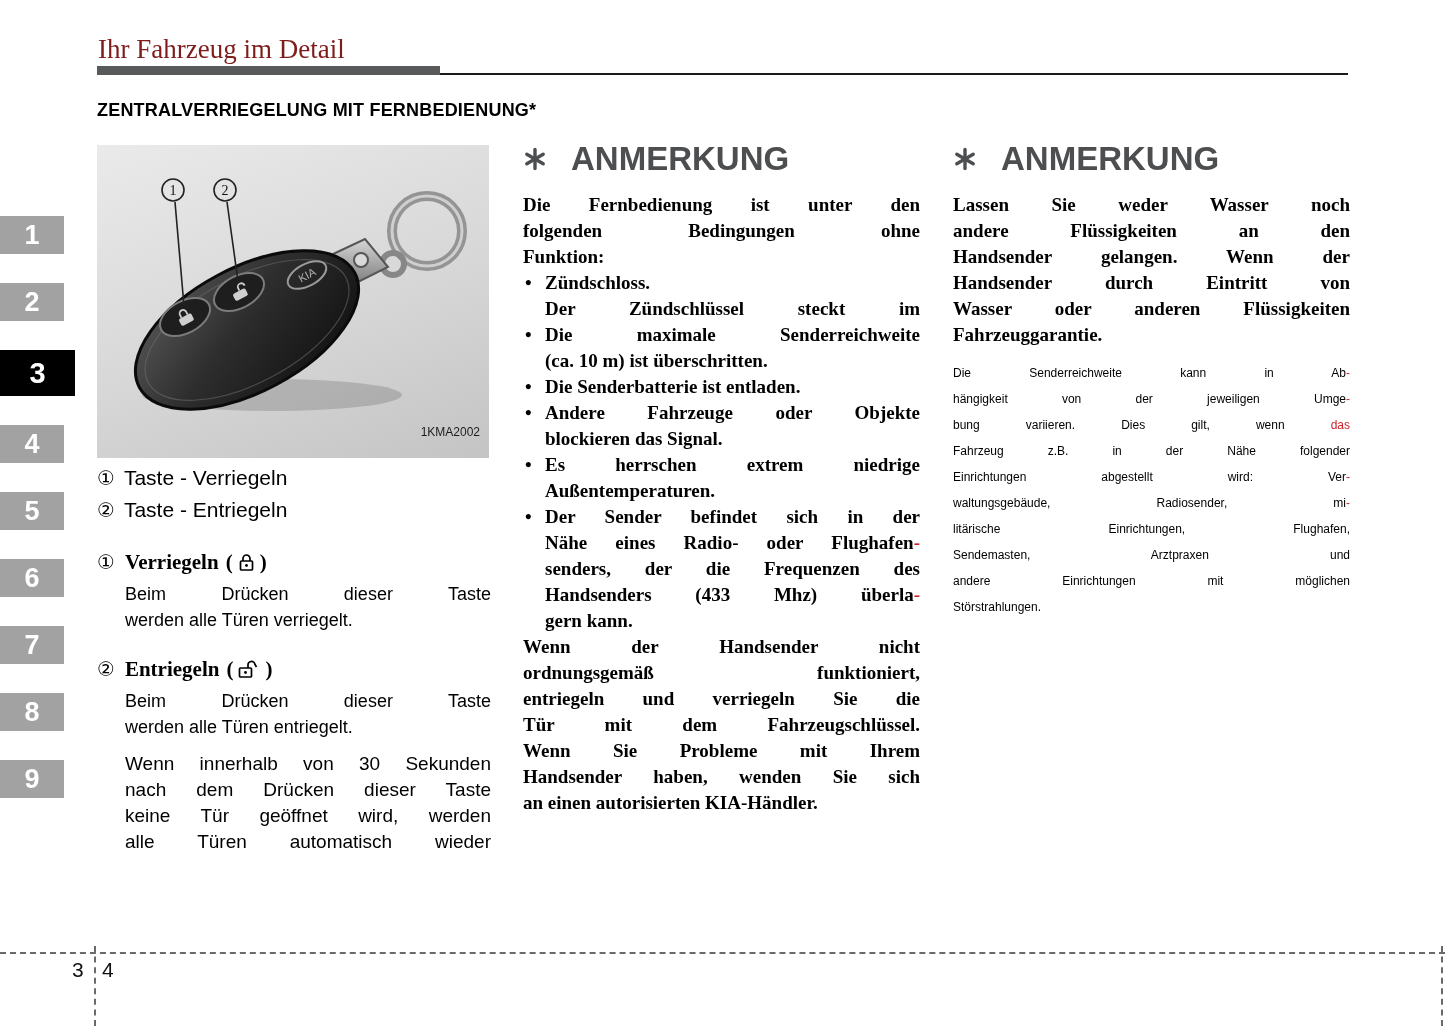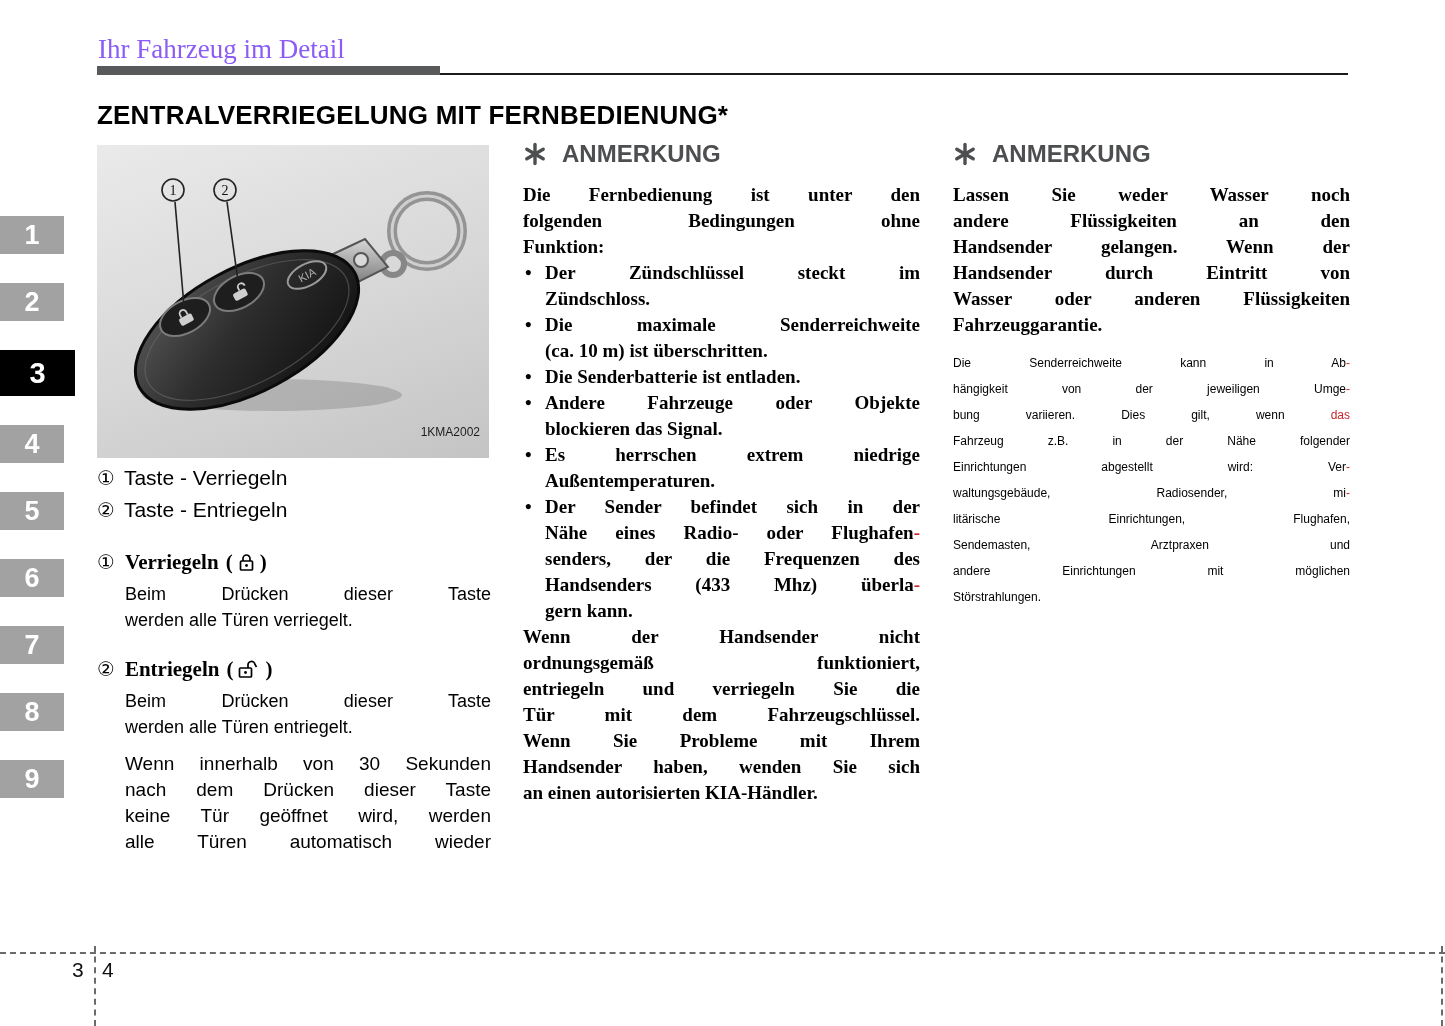--- a/index.html
+++ b/index.html
@@ -4,24 +4,24 @@
 <style>
   * { margin:0; padding:0; box-sizing:border-box; }
   html,body { background:#fff; }
   body {
     width:1445px; height:1026px; position:relative; overflow:hidden;
     font-family:"Liberation Sans","DejaVu Sans",sans-serif; color:#000;
   }
 
   
   .header-text { position:absolute; left:98px; top:34px;
-    font-family:"Liberation Serif","DejaVu Serif",serif; font-size:27px; color:#8b5cf6; }
+    font-family:"Liberation Serif","DejaVu Serif",serif; font-size:27px; color:#7f1d1d; }
   .header-bar { position:absolute; left:97px; top:66px; width:343px; height:9px; background:#58595b; }
   .header-rule { position:absolute; left:440px; top:73px; width:908px; height:2px; background:#1b1b1b; }
-  .page-title { position:absolute; left:97px; top:100px; font-size:26px; font-weight:bold; letter-spacing:.2px; }
+  .page-title { position:absolute; left:97px; top:100px; font-size:18px; font-weight:bold; letter-spacing:.2px; }
 
   
   .sidebar { position:absolute; left:0; top:216px; display:flex; flex-direction:column; gap:29px; align-items:flex-start; }
   .tab { width:64px; height:38px; background:var(--tab_gray,#a2a2a2); color:#fff;
     font-size:27px; font-weight:bold; display:flex; align-items:center; justify-content:center; }
   .tab.active { width:75px; height:46px; background:var(--tab_active,#000); font-size:29px; }
 
   
   .figure { position:absolute; left:97px; top:145px; width:392px; height:313px;
     background:linear-gradient(160deg,#eaeaea 0%,#d7d7d7 55%,#c4c4c4 100%); }
@@ -42,22 +42,22 @@
     font-size:21px; line-height:30px; display:flex; align-items:center; }
   .item-head .inum { font-family:"DejaVu Sans",sans-serif; font-weight:normal; font-size:20px; margin-right:10px; }
   .item-head .iparen { margin:0 5px 0 7px; }
   .item-head .iparen.close { margin:0 0 0 5px; }
   .item-body { margin:4px 0 0 28px; font-size:18px; }
   .item-para { margin:11px 0 0 28px; font-size:19px; }
 
   
   .col-mid   { position:absolute; left:523px; top:140px; width:397px; }
   .col-right { position:absolute; left:953px; top:140px; width:397px; }
-  .note-head { display:flex; align-items:center; gap:15px; color:var(--note_heading,#4d4e50);
-    font-size:24px; font-weight:bold; margin-bottom:14px; }
+  .note-head { display:flex; align-items:center; gap:24px; color:var(--note_heading,#4d4e50);
+    font-size:33px; font-weight:bold; margin-bottom:14px; }
   .note-body { font-family:"Liberation Serif","DejaVu Serif",serif; font-weight:bold; font-size:19px; }
   .bullet { position:relative; padding-left:22px; }
   .bmark { position:absolute; left:2px; top:0; line-height:26px; }
   .para2 { margin-top:12px; font-family:"Liberation Sans","DejaVu Sans",sans-serif;
     font-weight:normal; font-size:12px; }
 
   
   .footer-dash-h { position:absolute; left:0; top:952px; width:1445px; border-top:2px dashed #6a6a6a; }
   .vdash { position:absolute; border-left:2px dashed #6a6a6a; }
   .pnum { position:absolute; top:958px; font-size:21px; color:#111; }
@@ -196,22 +196,22 @@
   <div class="note-body">
     <div>
         <div class="tline">Die Fernbedienung ist unter den</div>
         <div class="tline">folgenden Bedingungen ohne</div>
         <div class="tline lastline">Funktion:</div>
       </div>
     <div>
         <div class="bullet">
           <span class="bmark">•</span>
           <div class="blines">
+            <div class="tline lastline">Zündschloss.</div>
             <div class="tline">Der Zündschlüssel steckt im</div>
-            <div class="tline lastline">Zündschloss.</div>
           </div>
         </div>
         <div class="bullet">
           <span class="bmark">•</span>
           <div class="blines">
             <div class="tline">Die maximale Senderreichweite</div>
             <div class="tline lastline">(ca. 10 m) ist überschritten.</div>
           </div>
         </div>
         <div class="bullet">

